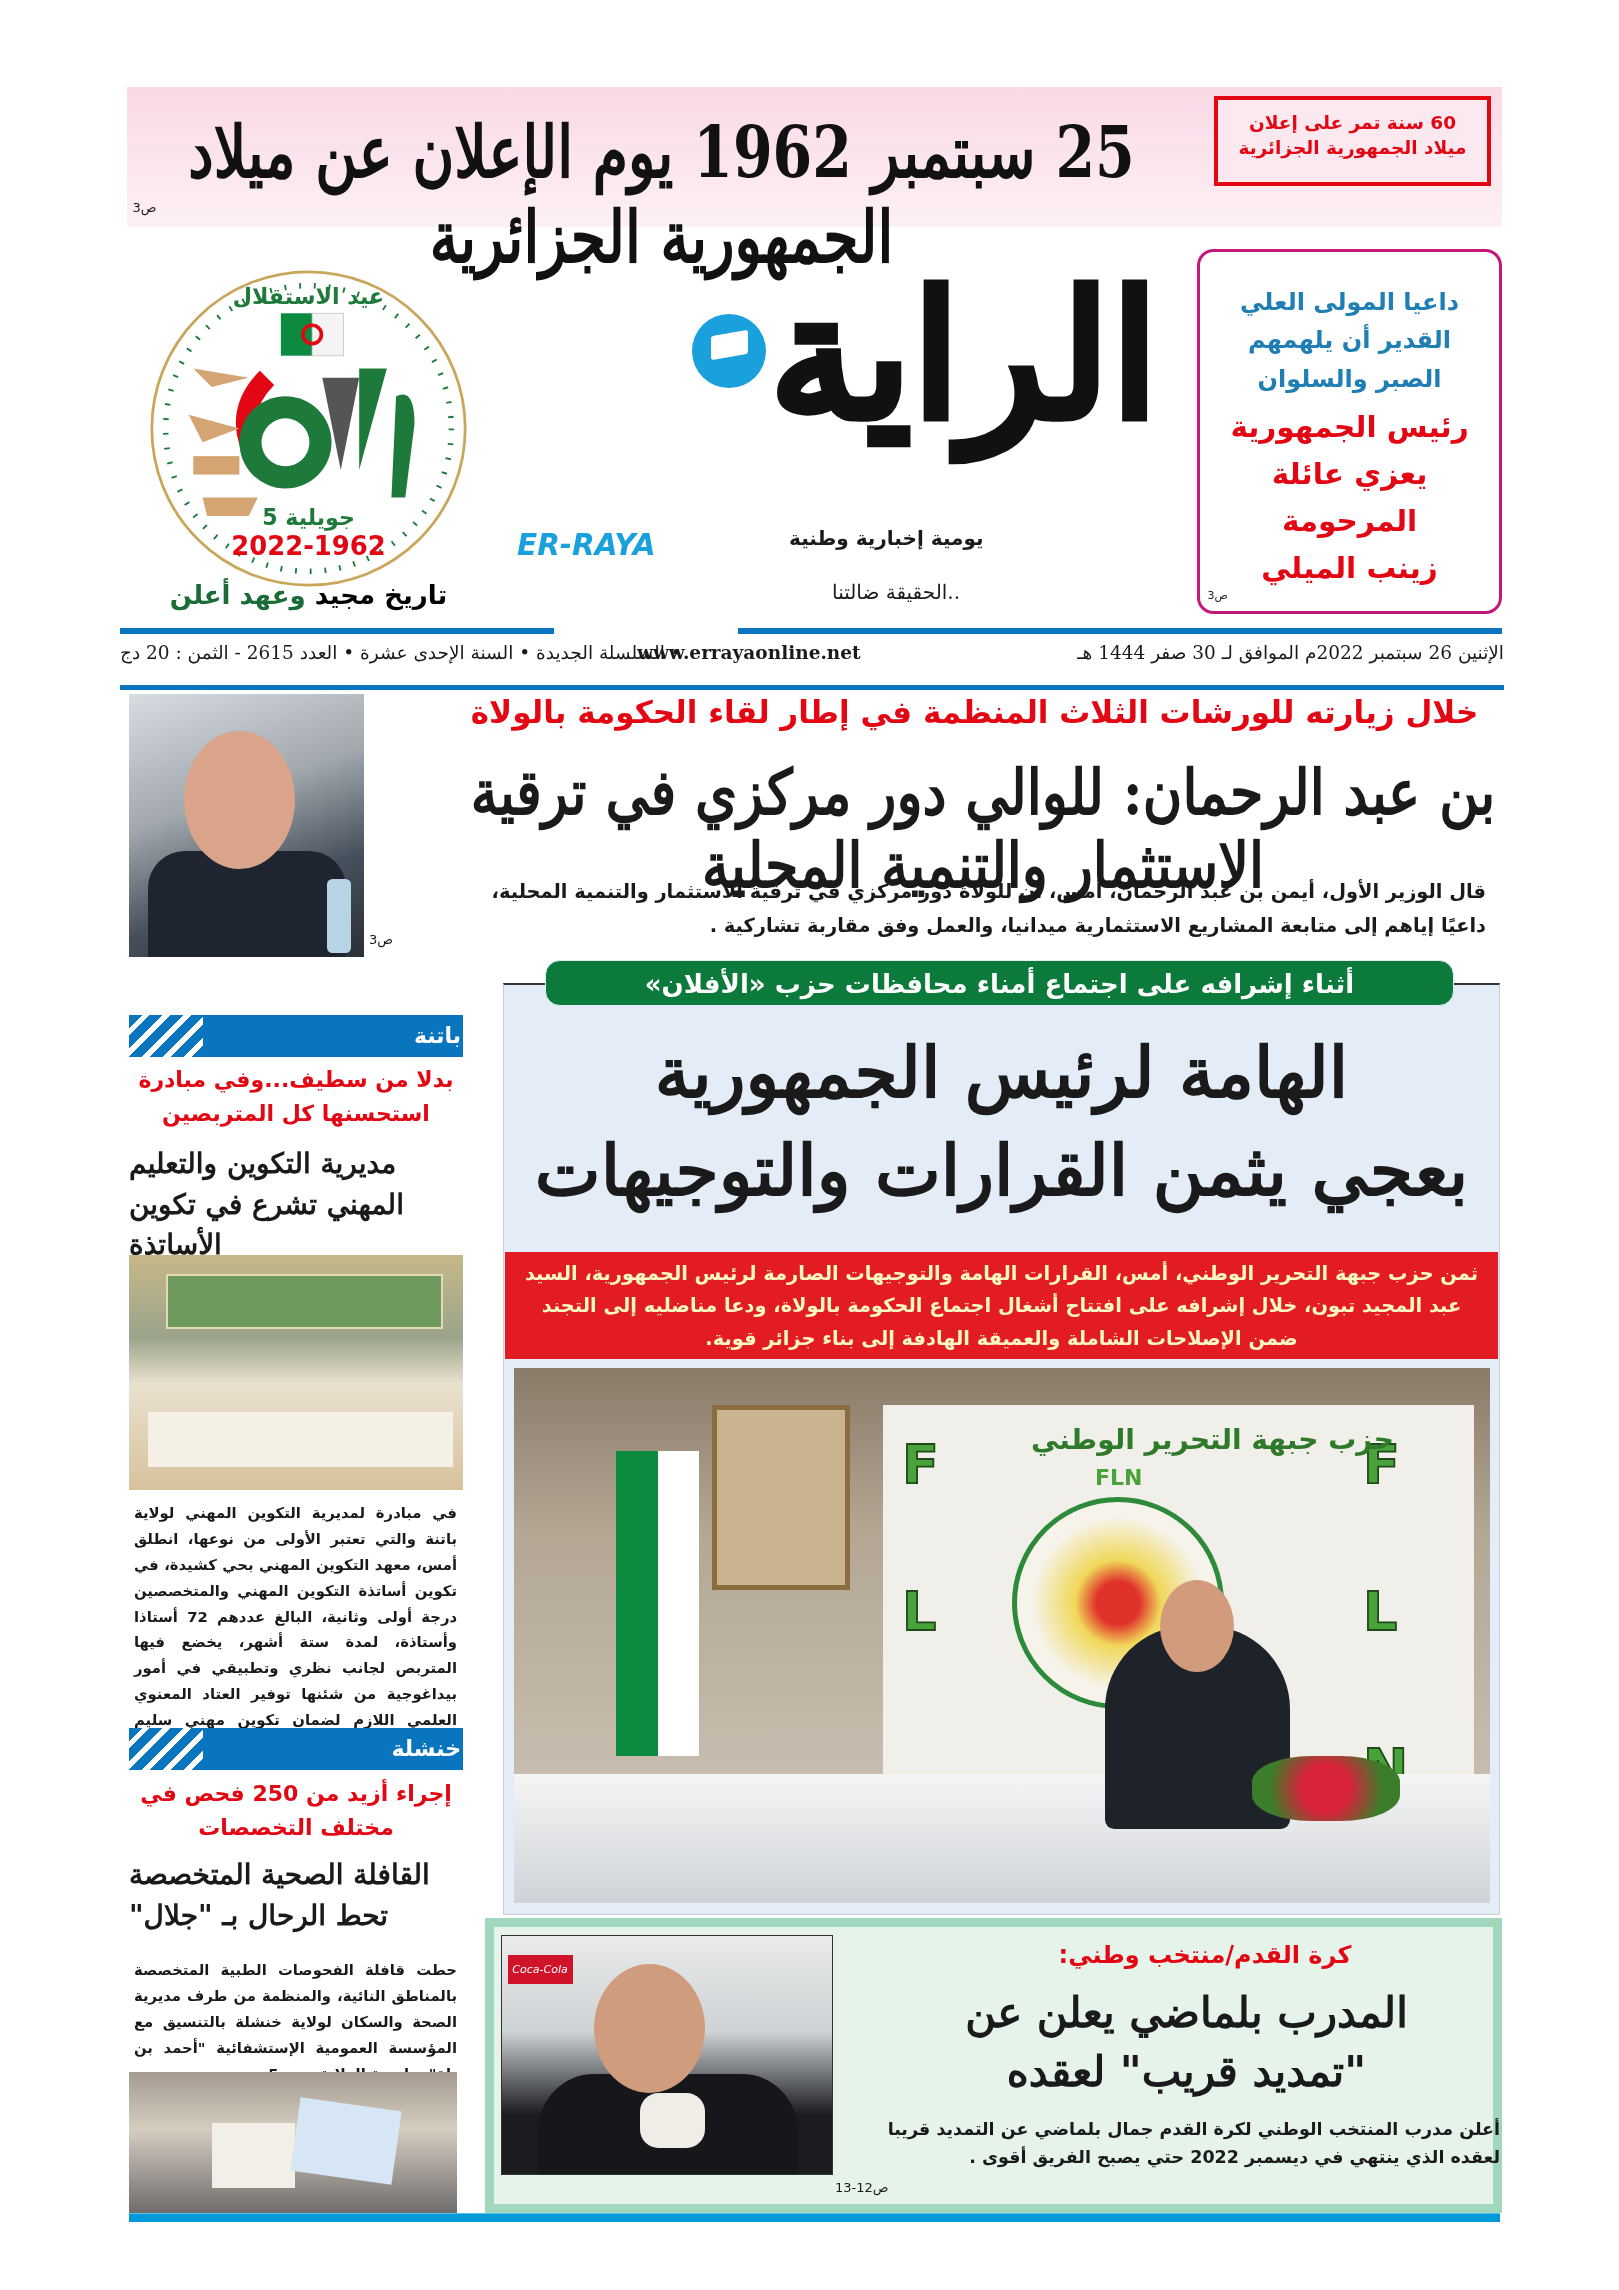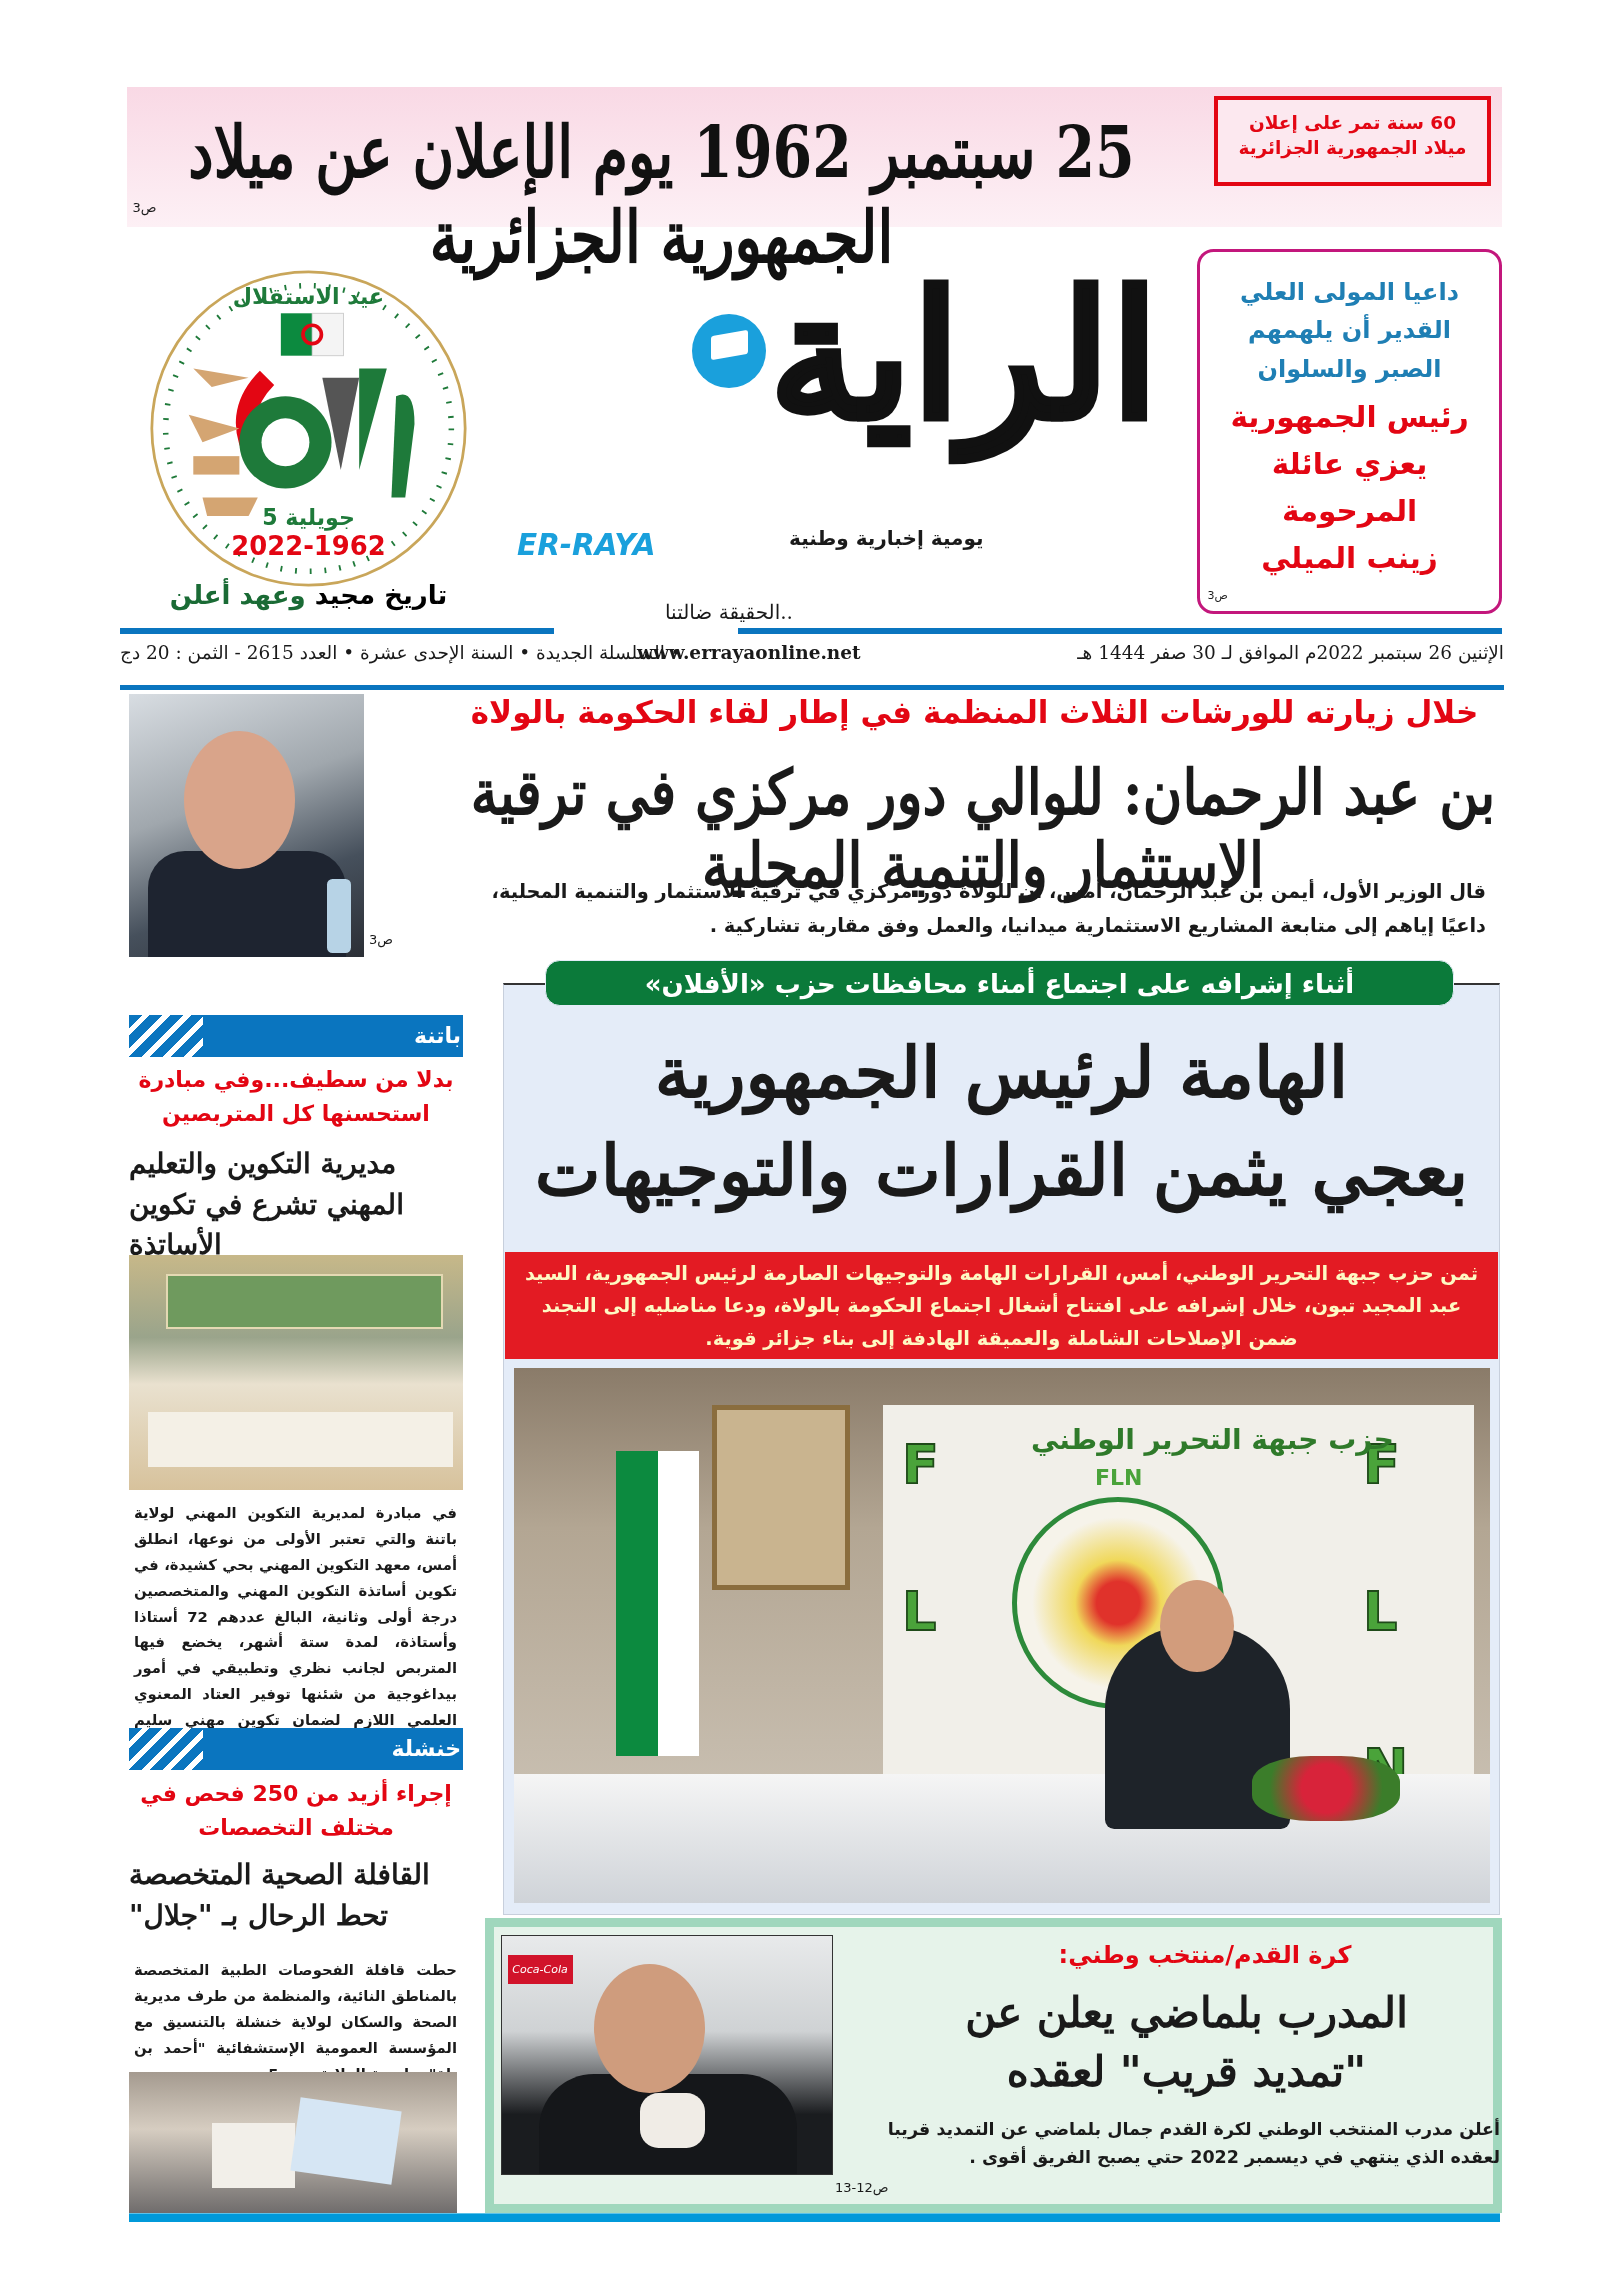--- a/index.html
+++ b/index.html
@@ -21,24 +21,24 @@
   
   #emblem { left: 138px; top: 258px; width: 341px; height: 341px; }
   #emblem-caption { left: 138px; top: 580px; width: 341px; text-align: center; font-weight: bold; font-size: 26px; color: #1a6b35; }
   #emblem-caption .red { color: #000000; }
   #logo-text { right: 461px; top: 268px; font-family: "DejaVu Serif", serif; font-weight: bold; font-size: 175px;
     color: #111; -webkit-text-stroke: 3.7px #111; letter-spacing: -5.5px; line-height: 1; }
   #logo-flag { left: 692px; top: 314px; width: 74px; height: 74px; border-radius: 50%; background: #1aa0dc; }
   #logo-flag::after { content: ""; position: absolute; left: 18.5px; top: 18.5px; width: 37px; height: 24px; background: #fff; transform: skewY(-10deg); border-radius: 2.8px; }
   #latin-name { left: 517px; top: 528px; font-weight: bold; font-style: italic; font-size: 29.5px; color: #1aa0dc; direction: ltr; }
   #tagline-daily { left: 789px; top: 526px; font-size: 20px; font-weight: bold; }
-  #motto { left: 665px; top: 600px; width: 295px; text-align: left; font-size: 20px; font-family: "DejaVu Serif", serif; }
-
-  
-  #condolence { right: 118px; top: 249px; width: 305px; height: 365px; border: 3.7px solid #c3177c; border-radius: 16.6px; text-align: center; padding-top: 21px; }
+  #motto { left: 665px; top: 580px; width: 295px; text-align: right; font-size: 20px; font-family: "DejaVu Serif", serif; }
+
+  
+  #condolence { right: 118px; top: 249px; width: 305px; height: 365px; border: 3.7px solid #c3177c; border-radius: 16.6px; text-align: center; padding-top: 31px; }
   .condo-blue { color: #1f7fb4; font-weight: bold; font-size: 24px; line-height: 1.6; }
   .condo-red { color: #e30613; font-weight: bold; font-size: 29.5px; line-height: 1.6; margin-top: 5.5px; }
   #condo-page { left: 7.4px; bottom: 9.2px; font-size: 11px; }
 
   
   .rule-blue { height: 5.5px; background: #0a75bf; }
   #rule-top-l { left: 120px; top: 628px; width: 434px; }
   #rule-top-r { left: 738px; top: 628px; width: 764px; }
   #dateline { left: 120px; top: 642px; width: 1384px; height: 31px; font-size: 18.5px; font-family: "DejaVu Serif", serif; }
   #date-right { right: 0; top: 0; }

